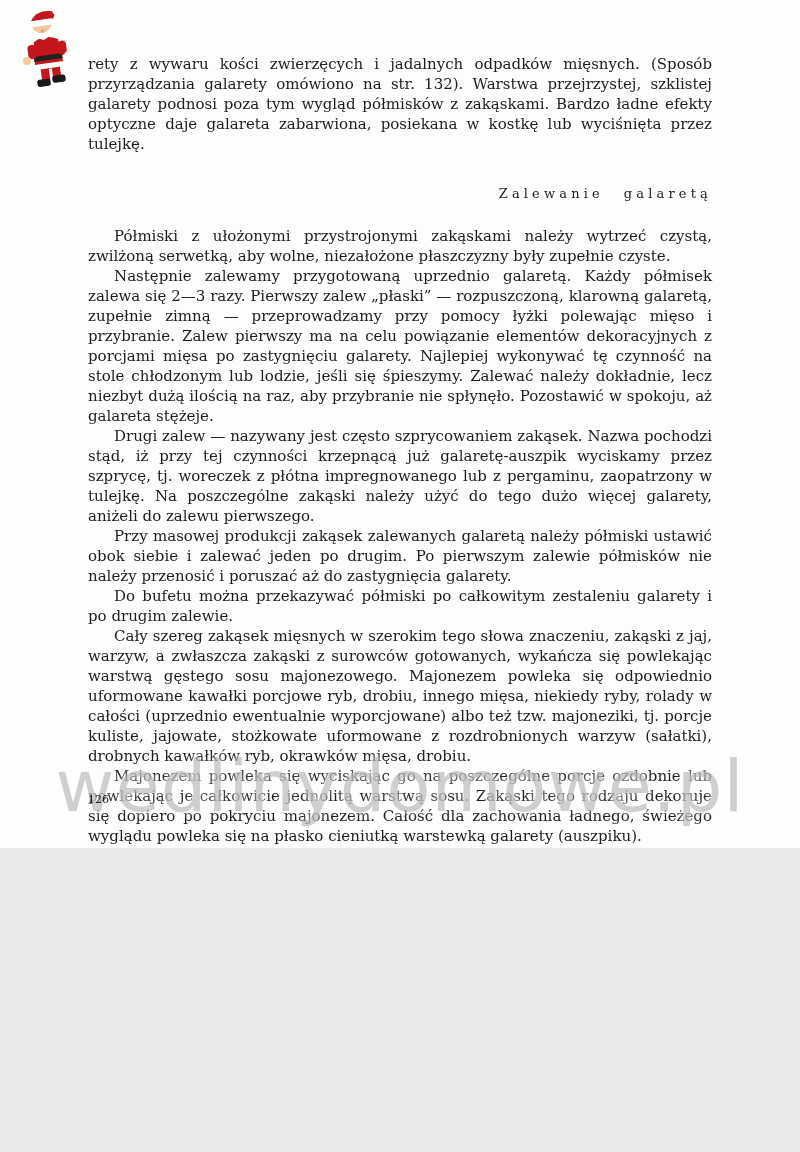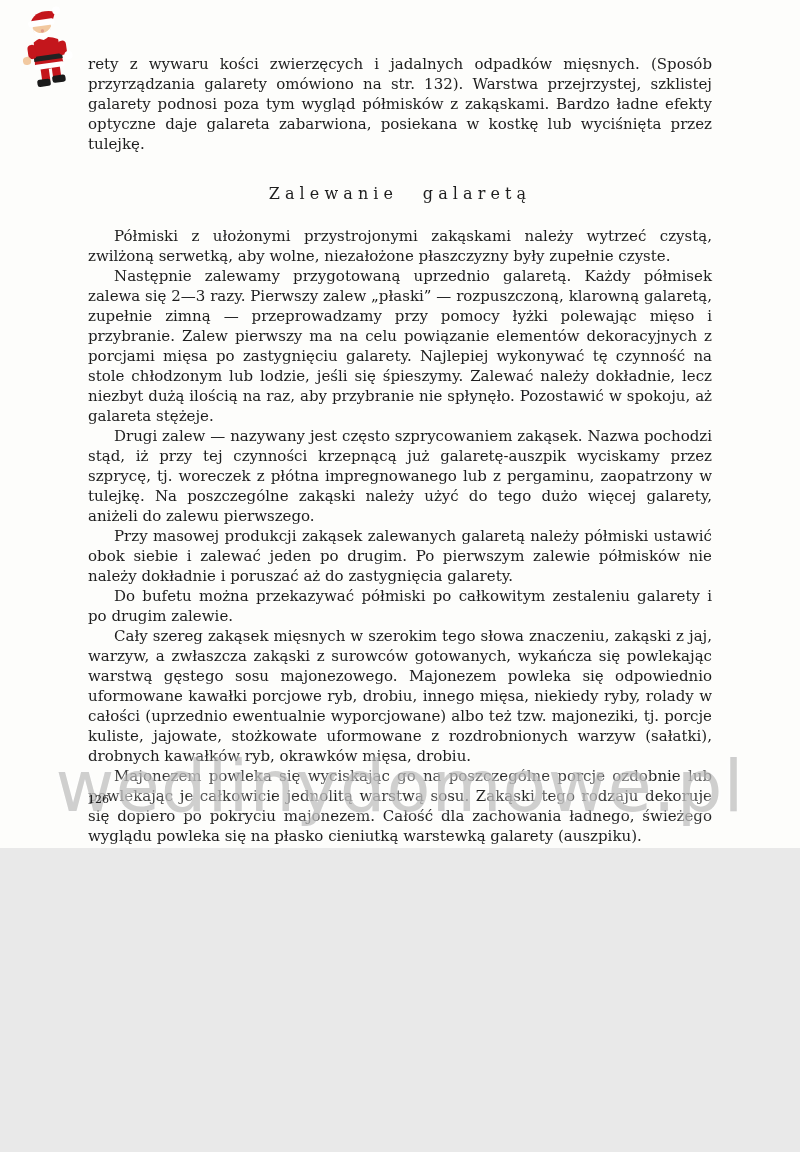--- a/index.html
+++ b/index.html
@@ -19,23 +19,23 @@
     left: 88px;
     top: 54px;
     width: 624px;
     font-size: 15px;
     line-height: 20px;
     text-align: justify;
   }
   .para { text-indent: 26px; }
   .para.no-indent { text-indent: 0; }
   .heading {
-    font-size: 16px;
+    font-size: 13px;
     font-weight: normal;
-    text-align: center;
+    text-align: right;
     letter-spacing: 0.32em;
     word-spacing: 0.9em;
     margin: 30px 0 22px 0;
     text-indent: 0;
   }
   .page-number {
     position: absolute;
     left: 88px;
     bottom: 42px;
     font-size: 11px;
@@ -91,21 +91,21 @@
     </svg>
   </div>
 
   <main class="text-block">
     <p class="para no-indent">rety z wywaru kości zwierzęcych i jadalnych odpadków mięsnych. (Sposób przyrządzania galarety omówiono na str. 132). Warstwa przejrzystej, szklistej galarety podnosi poza tym wygląd półmisków z zakąskami. Bardzo ładne efekty optyczne daje galareta zabarwiona, posiekana w kostkę lub wyciśnięta przez tulejkę.</p>
 
     <h2 class="heading">Zalewanie galaretą</h2>
     <p class="para">Półmiski z ułożonymi przystrojonymi zakąskami należy wytrzeć czystą, zwilżoną serwetką, aby wolne, niezałożone płaszczyzny były zupełnie czyste.</p>
     <p class="para">Następnie zalewamy przygotowaną uprzednio galaretą. Każdy półmisek zalewa się 2—3 razy. Pierwszy zalew „płaski” — rozpuszczoną, klarowną galaretą, zupełnie zimną — przeprowadzamy przy pomocy łyżki polewając mięso i przybranie. Zalew pierwszy ma na celu powiązanie elementów dekoracyjnych z porcjami mięsa po zastygnięciu galarety. Najlepiej wykonywać tę czynność na stole chłodzonym lub lodzie, jeśli się śpieszymy. Zalewać należy dokładnie, lecz niezbyt dużą ilością na raz, aby przybranie nie spłynęło. Pozostawić w spokoju, aż galareta stężeje.</p>
     <p class="para">Drugi zalew — nazywany jest często szprycowaniem zakąsek. Nazwa pochodzi stąd, iż przy tej czynności krzepnącą już galaretę-auszpik wyciskamy przez szprycę, tj. woreczek z płótna impregnowanego lub z pergaminu, zaopatrzony w tulejkę. Na poszczególne zakąski należy użyć do tego dużo więcej galarety, aniżeli do zalewu pierwszego.</p>
-    <p class="para">Przy masowej produkcji zakąsek zalewanych galaretą należy półmiski ustawić obok siebie i zalewać jeden po drugim. Po pierwszym zalewie półmisków nie należy dokładnie i poruszać aż do zastygnięcia galarety.</p>
+    <p class="para">Przy masowej produkcji zakąsek zalewanych galaretą należy półmiski ustawić obok siebie i zalewać jeden po drugim. Po pierwszym zalewie półmisków nie należy przenosić i poruszać aż do zastygnięcia galarety.</p>
     <p class="para">Do bufetu można przekazywać półmiski po całkowitym zestaleniu galarety i po drugim zalewie.</p>
 
     <p class="para">Cały szereg zakąsek mięsnych w szerokim tego słowa znaczeniu, zakąski z jaj, warzyw, a zwłaszcza zakąski z surowców gotowanych, wykańcza się powlekając warstwą gęstego sosu majonezowego. Majonezem powleka się odpowiednio uformowane kawałki porcjowe ryb, drobiu, innego mięsa, niekiedy ryby, rolady w całości (uprzednio ewentualnie wyporcjowane) albo też tzw. majoneziki, tj. porcje kuliste, jajowate, stożkowate uformowane z rozdrobnionych warzyw (sałatki), drobnych kawałków ryb, okrawków mięsa, drobiu.</p>
     <p class="para">Majonezem powleka się wyciskając go na poszczególne porcje ozdobnie lub powlekając je całkowicie jednolitą warstwą sosu. Zakąski tego rodzaju dekoruje się dopiero po pokryciu majonezem. Całość dla zachowania ładnego, świeżego wyglądu powleka się na płasko cieniutką warstewką galarety (auszpiku).</p>
   </main>
 
   <div class="watermark">wedlinydomowe.pl</div>
   <div class="page-number">126</div>
 
 </div>

